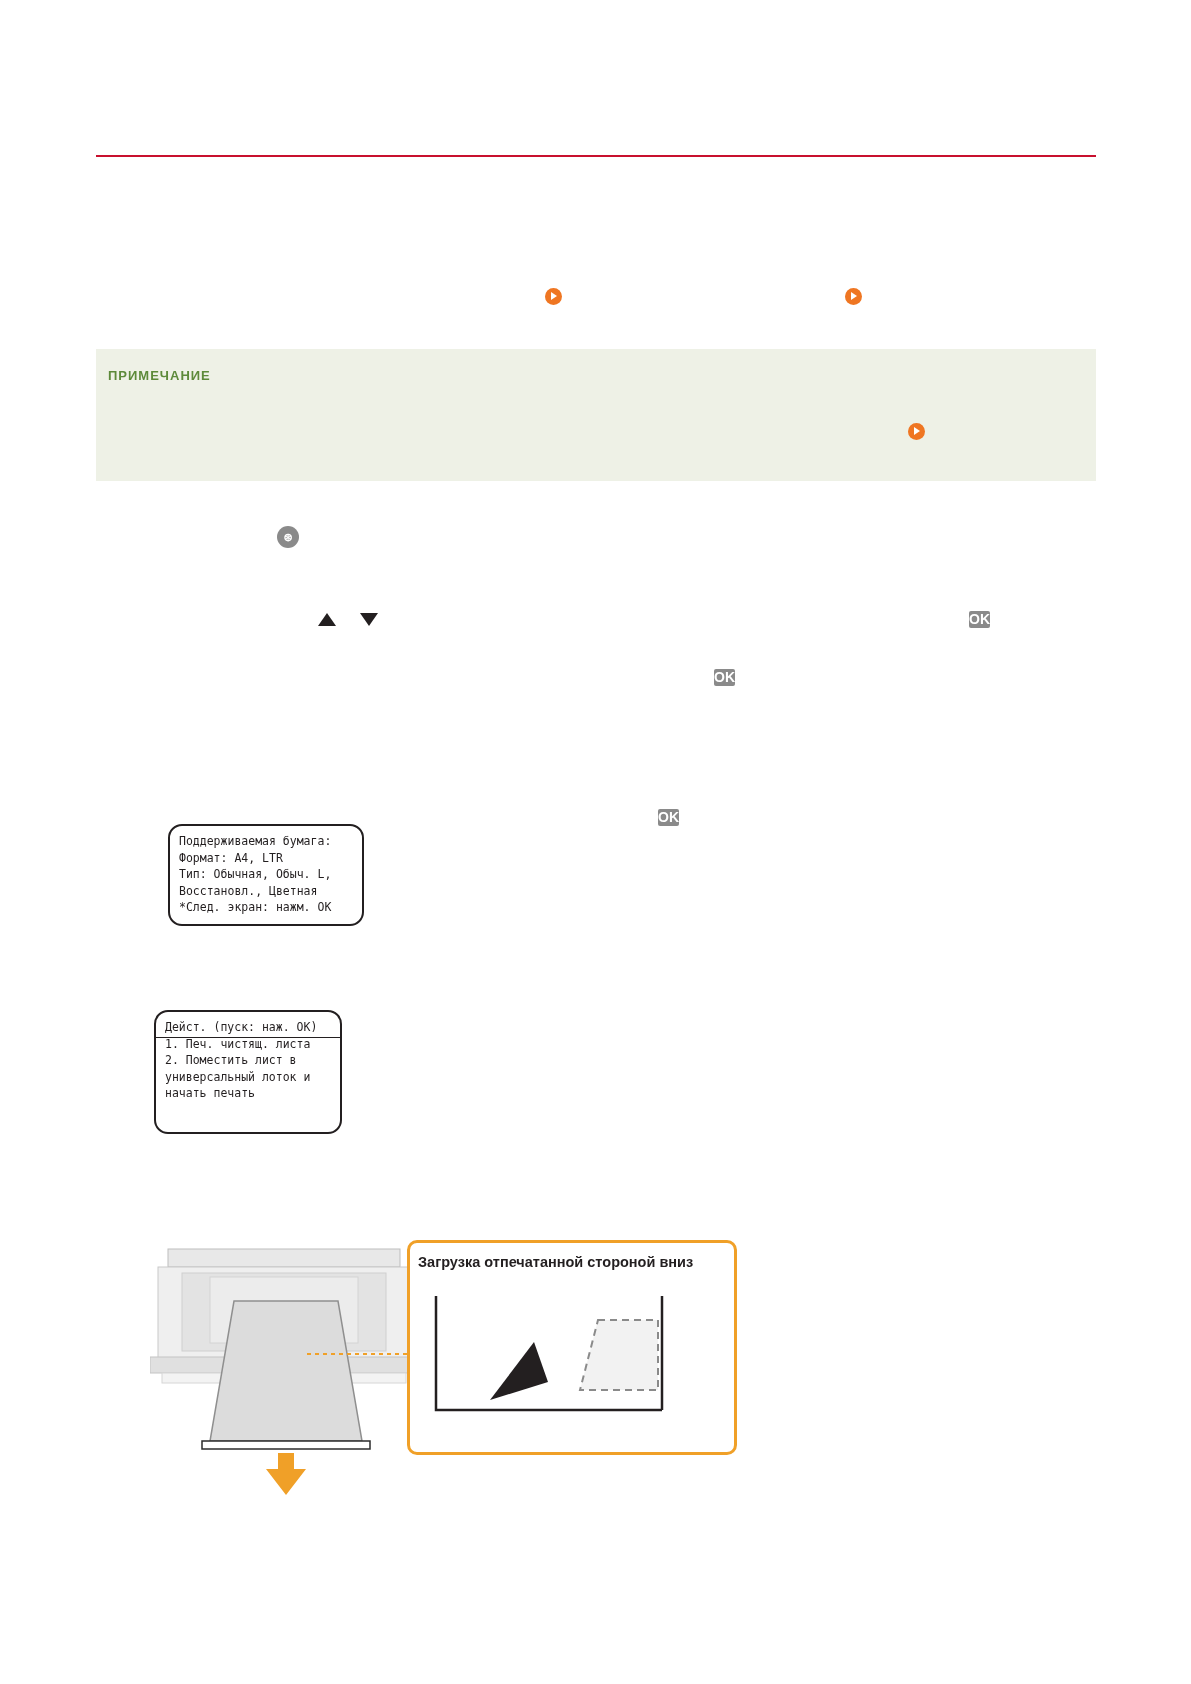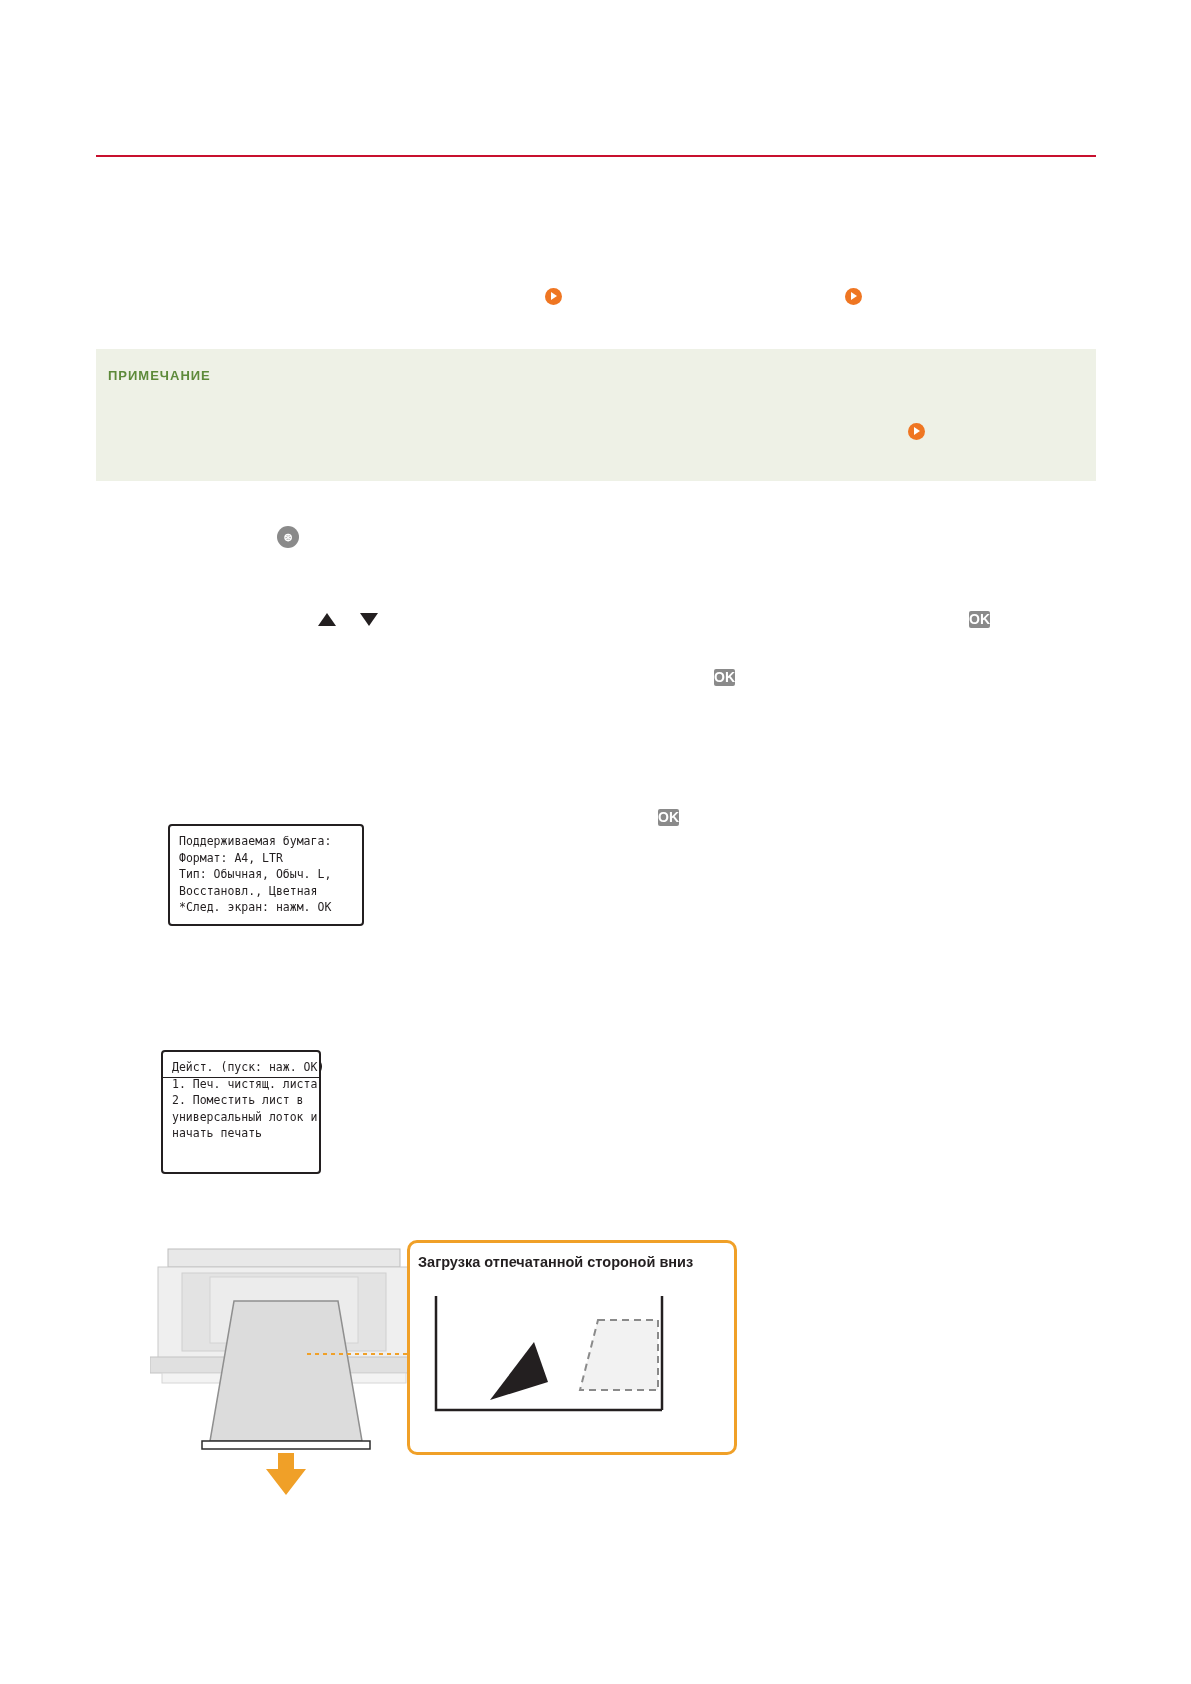--- a/index.html
+++ b/index.html
@@ -106,32 +106,32 @@
     border-right: 9px solid transparent;
     border-top: 13px solid #231f20;
   }
   .tri1 { left: 318px; top: 613px; }
   .tri2 { left: 360px; top: 613px; }
 
   
   .lcd {
     position: absolute;
     border: 2px solid #231f20;
-    border-radius: 4px;
+    border-radius: 14px;
     background: #ffffff;
     font-family: "DejaVu Sans Mono", monospace;
     font-size: 11.5px;
     line-height: 16.5px;
     color: #231f20;
     padding: 7px 9px;
     box-sizing: border-box;
     white-space: pre;
   }
   .lcd1 { left: 168px; top: 824px; width: 196px; height: 102px; }
-  .lcd2 { left: 161px; top: 1010px; width: 160px; height: 124px; margin-top: 40px; }
+  .lcd2 { left: 154px; top: 1010px; width: 188px; height: 124px; }
   .lcd-sep {
     position: absolute;
     left: 0; right: 0;
     height: 1px;
     background: #231f20;
   }
 
   
   .illus { position: absolute; left: 150px; top: 1245px; width: 600px; height: 260px; }
 

